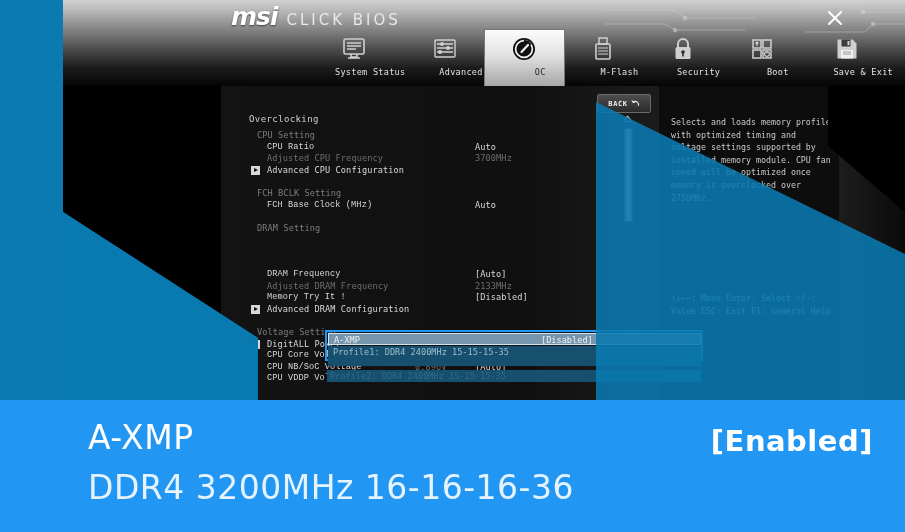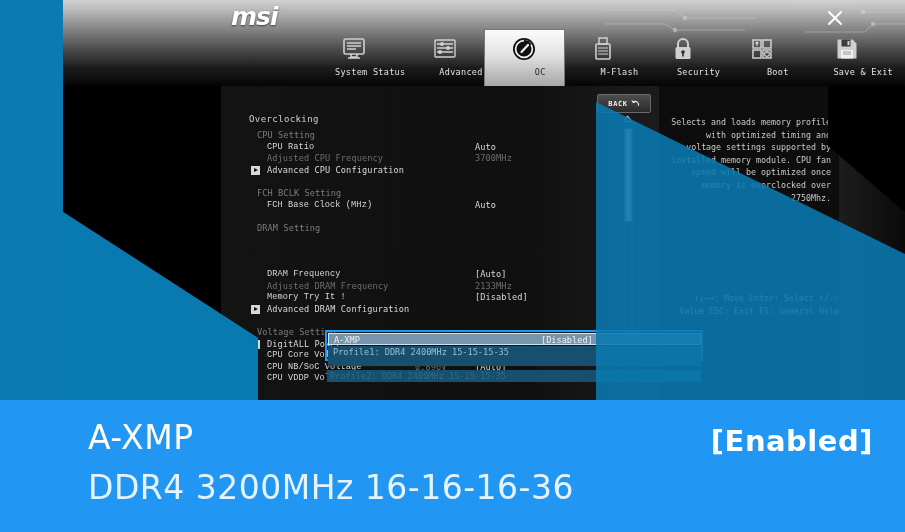--- a/index.html
+++ b/index.html
@@ -1,17 +1,17 @@
 <!DOCTYPE html>
 <html><head>
 <meta charset="utf-8">
 <style>
   html,body{margin:0;padding:0;background:#000;}
   body{width:905px;height:532px;overflow:hidden;font-family:"DejaVu Sans Mono",monospace;}
-  .stage{position:relative;width:905px;height:532px;overflow:hidden;background:#000;text-align:right;}
+  .stage{position:relative;width:905px;height:532px;overflow:hidden;background:#000;}
 
   
   .left-rail{position:absolute;left:0;top:0;width:63px;height:400px;background:#0a7ab0;z-index:2;}
 
   
   .topbar{position:absolute;left:63px;top:0;width:842px;height:86px;
     background:linear-gradient(to bottom,#d2d2d2 0%,#bdbdbd 10%,#8e8e8e 30%,#4a4a4a 58%,#1a1a1a 80%,#050505 100%);
     z-index:3;}
   .topbar-traces{position:absolute;right:0;top:0;width:300px;height:40px;opacity:.55;}
   .logo{position:absolute;left:168px;top:2px;z-index:5;display:flex;align-items:baseline;gap:9px;}
@@ -107,20 +107,21 @@
       <g fill="#d8d8d8">
           <circle cx="80" cy="18" r="2.2"></circle>
           <circle cx="70" cy="30" r="2.2"></circle>
       <circle cx="258" cy="12" r="2.2"></circle>
           <circle cx="268" cy="24" r="2.2"></circle>
         </g>
     </svg>
 
     <div class="logo">
       <span class="logo-msi">msi</span>
+      <span class="logo-click">CLICK BIOS</span>
     </div>
 
     <svg class="close-btn" viewBox="0 0 24 24">
       <path d="M6 6 L18 18 M18 6 L6 18" stroke="#ffffff" stroke-width="2" stroke-linecap="round"></path>
     </svg>
 
     <div class="nav">
 
       <div class="nav-item">
         <span class="nav-ico">

